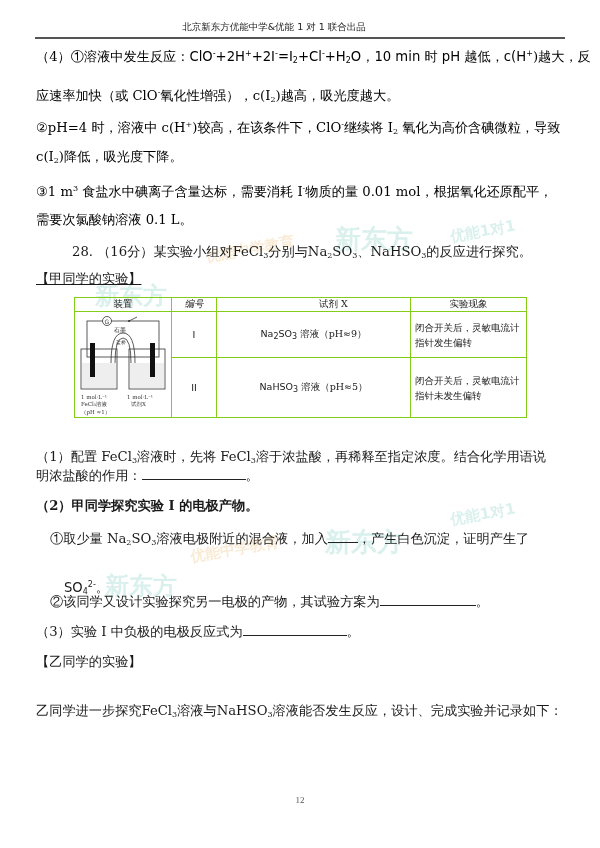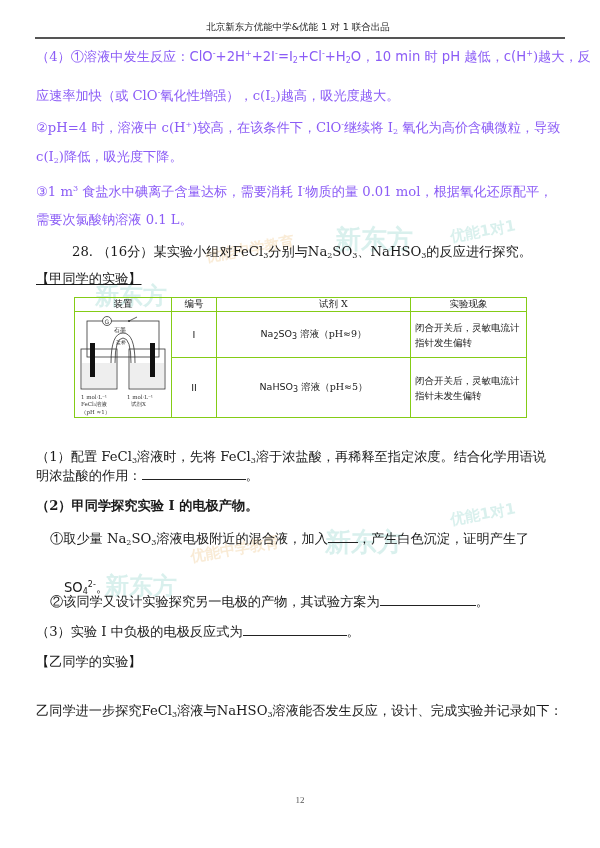--- a/index.html
+++ b/index.html
@@ -1,22 +1,22 @@
 <!DOCTYPE html>
 <html><head>
 <meta charset="utf-8">
 <style>
   html, body { margin:0; padding:0; background:#ffffff; }
   body { width:600px; height:848px; position:relative; overflow:hidden;
          font-family: "DejaVu Serif", "Liberation Serif", serif; color:#1a1a1a; }
   .header-title { position:absolute; top:21px; left:0; width:548px; text-align:center;
-         font-family:"DejaVu Sans","Liberation Sans",sans-serif; font-size:9.5px; color:#222;padding-left:24px; }
+         font-family:"DejaVu Sans","Liberation Sans",sans-serif; font-size:9.5px; color:#222; }
   .header-rule { position:absolute; top:37px; left:35px; width:530px; height:1.5px; background:#555; }
   .line { position:absolute; left:36px; font-size:13.2px; white-space:nowrap; line-height:18px; }
-  .red { color:#8b5cf6; }
+  .red { color:#000000; }
   .sans { font-family:"DejaVu Sans","Liberation Sans",sans-serif; }
   sub, sup { font-size:8px; }
   sub { vertical-align:-2px; } sup { vertical-align:5px; }
   .blank { display:inline-block; border-bottom:1.2px solid #222; height:13px; vertical-align:baseline; }
   table.exp { position:absolute; left:74px; top:297px; width:453px; height:119px;
          border-collapse:collapse; font-size:9.5px; }
   table.exp td, table.exp th { border:1px solid #84cc16; padding:0 4px; font-weight:normal; }
   table.exp th { height:12px; text-align:center; }
   table.exp td.center { text-align:center; }
   table.exp td.phen { text-align:left; line-height:15px; }
@@ -65,21 +65,21 @@
   <span>28. （16分）某实验小组对FeCl</span><sub>3</sub><span>分别与Na</span><sub>2</sub><span>SO</span><sub>3</sub><span>、NaHSO</span><sub>3</sub><span>的反应进行探究。</span>
 </div>
 <div class="line" style="top:270px;text-decoration:underline;">
   <span>【甲同学的实验】</span>
 </div>
 
 <table class="exp">
   <tbody>
       <tr>
     <th style="width:88px;">装置</th>
-    <th style="width:36px;">编号</th>
+    <th style="width:36px;font-style:italic;">编号</th>
     <th style="width:145px;padding-left:44px;">试剂 X</th>
     <th>实验现象</th>
   </tr>
   <tr style="height:46px;">
     <td rowspan="2" style="padding:0;">
       <div class="apparatus">
         <svg width="92" height="104" viewBox="0 0 92 104">
           <rect x="10" y="8" width="72" height="36" fill="none" stroke="#333" stroke-width="0.8"></rect>
           <circle cx="30" cy="8" r="4.5" fill="#fff" stroke="#333" stroke-width="0.8"></circle>
           <text x="27.5" y="10.5" font-size="6" font-family="DejaVu Sans, sans-serif" fill="#333">G</text>

